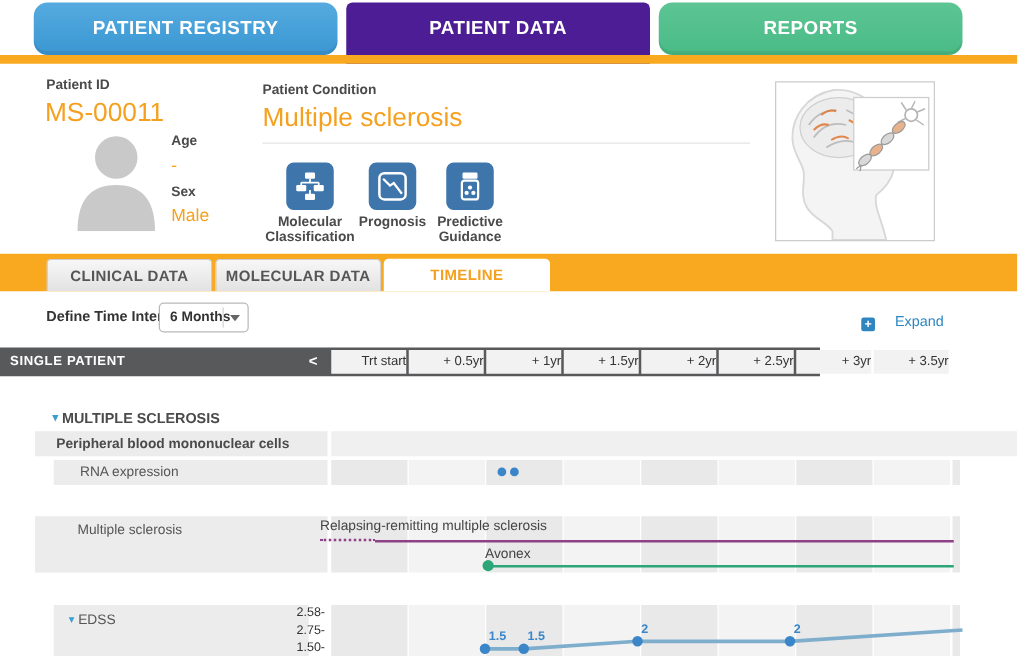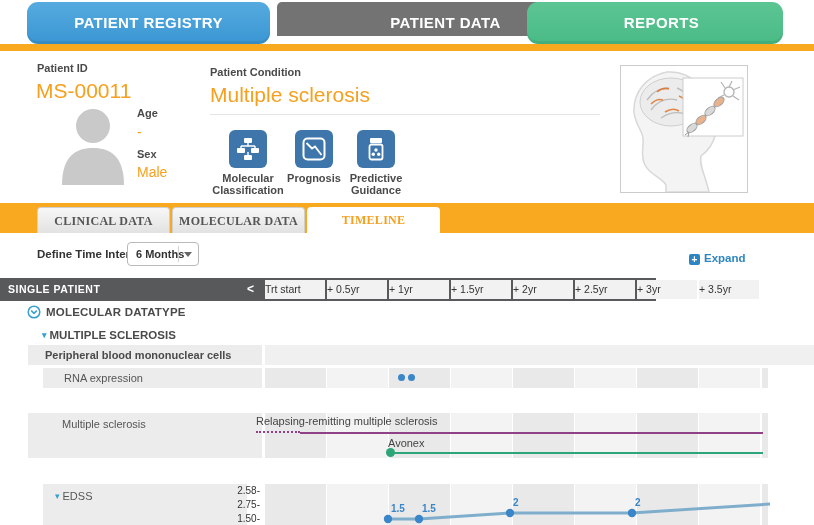--- a/index.html
+++ b/index.html
@@ -3,57 +3,57 @@
 <meta charset="utf-8">
 <style>
   html,body{margin:0;padding:0;background:#fff;}
   .stage{position:relative;width:814px;height:525px;background:#fff;overflow:hidden;
          font-family:"Liberation Sans",sans-serif;-webkit-font-smoothing:antialiased;}
   .abs{position:absolute;}
   
   .main-tab{position:absolute;top:2px;width:243px;height:42px;border-radius:11px;text-align:center;
             line-height:42px;color:#fff;font-weight:bold;font-size:15px;letter-spacing:.4px;cursor:pointer;}
   .tab-blue{background:linear-gradient(#55abdf,#3a96d2);box-shadow:inset 0 -3px 0 rgba(0,0,0,.07);}
-  .tab-orange{background:#737373;height:34px;border-radius:5px 5px 0 0;padding-left:47px;}
-  .tab-green{background:linear-gradient(#5cc593,#4abb86);box-shadow:inset 0 -3px 0 rgba(0,0,0,.07);padding-left:13px;}
+  .tab-orange{background:#4c1d95;height:49px;border-radius:5px 5px 0 0;}
+  .tab-green{background:linear-gradient(#5cc593,#4abb86);box-shadow:inset 0 -3px 0 rgba(0,0,0,.07);}
   .orange-bar{position:absolute;top:44px;left:0;width:814px;height:7px;background:#F8A91F;}
   
   .f-label{position:absolute;font-size:11px;font-weight:bold;color:#4a4a4a;}
   .big-orange{position:absolute;font-size:21px;color:#F5A01E;}
   .val-orange{position:absolute;font-size:14px;color:#F5A01E;}
   .cond-rule{position:absolute;height:1px;background:#e4e4e4;}
   .action-icon{position:absolute;width:38px;height:38px;background:#3E76AB;border-radius:6px;cursor:pointer;
                display:flex;align-items:center;justify-content:center;}
   .action-label{position:absolute;width:90px;text-align:center;font-size:11px;font-weight:bold;color:#4a4a4a;
                 line-height:12px;white-space:pre-line;}
   .brain-box{position:absolute;left:620px;top:65px;width:126px;height:126px;border:1px solid #ccc;background:#fff;}
   
   .subtab-strip{position:absolute;top:203px;left:0;width:814px;height:30px;background:#F8A91F;}
   .subtab{position:absolute;top:4px;width:133px;height:26px;line-height:26px;text-align:center;
-          font-size:12px;font-weight:bold;letter-spacing:.3px;border-radius:4px 4px 0 0;cursor:pointer;box-sizing:border-box;font-family:Liberation Serif, serif;}
+          font-size:12px;font-weight:bold;letter-spacing:.3px;border-radius:4px 4px 0 0;cursor:pointer;box-sizing:border-box;}
   .subtab.inactive{background:linear-gradient(#f7f7f7,#e2e2e2);color:#555;border:1px solid #cfcfcf;border-bottom:none;}
   .subtab.active{background:#fff;color:#F5A01E;}
   
   .ctl-label{position:absolute;left:37px;top:248px;font-size:11.5px;font-weight:bold;color:#333;}
   .dropdown{position:absolute;left:127px;top:242px;width:70px;height:22px;background:#fff;border:1px solid #b9b9b9;
             border-radius:4px;cursor:pointer;}
   .dropdown .val{position:absolute;left:8px;top:0;line-height:22px;font-size:11px;font-weight:bold;color:#333;}
   .dropdown .sep{position:absolute;right:19px;top:3px;bottom:3px;width:1px;background:#d4d4d4;}
   .dropdown .caret{position:absolute;right:6px;top:9px;width:0;height:0;
                    border-left:4px solid transparent;border-right:4px solid transparent;border-top:5px solid #666;}
   .expand-wrap{position:absolute;left:689px;top:248px;cursor:pointer;}
   .expand-icon{display:inline-block;width:11px;height:11px;background:#2E86C1;border-radius:2px;color:#fff;
                font-size:10px;font-weight:bold;line-height:11px;text-align:center;vertical-align:-1px;}
-  .expand-text{color:#2E86C1;font-size:11.5px;font-weight:bold;margin-left:4px;}
+  .expand-text{color:#2E86C1;font-size:11.5px;font-weight:normal;margin-left:16px;}
   
   .tlh{position:absolute;top:278px;left:0;width:656px;height:23px;background:#58595B;}
   .tlh-title{position:absolute;left:8px;top:0;line-height:23px;color:#fff;font-weight:bold;font-size:10.5px;letter-spacing:.5px;}
   .tlh-pager{position:absolute;top:0;line-height:23px;color:#fff;font-weight:bold;font-size:12px;cursor:pointer;}
   .tlh-col{position:absolute;top:2px;width:60px;height:19px;background:#F2F2F2;font-size:10.5px;color:#333;
-           text-align:left;line-height:19px;cursor:pointer;}
+           text-align:right;line-height:19px;cursor:pointer;}
   
   .section-head{position:absolute;left:27px;font-size:11.5px;font-weight:bold;color:#4a4a4a;letter-spacing:.2px;
                 display:flex;align-items:center;gap:5px;}
   .subsection{position:absolute;left:42px;font-size:11.5px;font-weight:bold;color:#4a4a4a;}
   .tri{color:#38A0D0;font-size:9px;margin-right:3px;vertical-align:1px;}
   .label-bg{position:absolute;background:#ECECEC;}
   .row-text{font-size:11px;color:#4a4a4a;margin-left:7px;}
   .cells{position:absolute;left:265px;width:503px;}
   .cell{position:absolute;top:0;bottom:0;width:61px;}
   .cell.dark{background:#E9E9E9;} .cell.light{background:#F3F3F3;}
@@ -174,27 +174,20 @@
     <div class="tlh-col" style="left:327px">+ 0.5yr</div>
     <div class="tlh-col" style="left:389px">+ 1yr</div>
     <div class="tlh-col" style="left:451px">+ 1.5yr</div>
     <div class="tlh-col" style="left:513px">+ 2yr</div>
     <div class="tlh-col" style="left:575px">+ 2.5yr</div>
     <div class="tlh-col" style="left:637px">+ 3yr</div>
     <div class="tlh-col" style="left:699px">+ 3.5yr</div>
     <span class="tlh-pager" style="left:765px">&gt;</span>
   </div>
 
-  <div class="section-head" style="top:305px">
-    <svg width="14" height="14" viewBox="0 0 14 14" style="cursor:pointer">
-      <circle cx="7" cy="7" r="5.8" fill="none" stroke="#38A0D0" stroke-width="1.5"></circle>
-      <path d="M4.2 5.6 L7 8.4 L9.8 5.6" fill="none" stroke="#38A0D0" stroke-width="1.5"></path>
-    </svg>
-    <span>MOLECULAR DATATYPE</span>
-  </div>
   <div class="subsection" style="top:329px">
     <span class="tri">▾</span><span>MULTIPLE SCLEROSIS</span>
   </div>
 
   <div class="label-bg" style="left:28px;top:345px;width:234px;height:20px">
     <span class="row-text" style="position:absolute;left:10px;line-height:20px;font-weight:bold">Peripheral blood mononuclear cells</span>
   </div>
   <div class="band" style="top:345px;height:20px"></div>
 
   <div class="label-bg" style="left:43px;top:368px;width:219px;height:20px">

